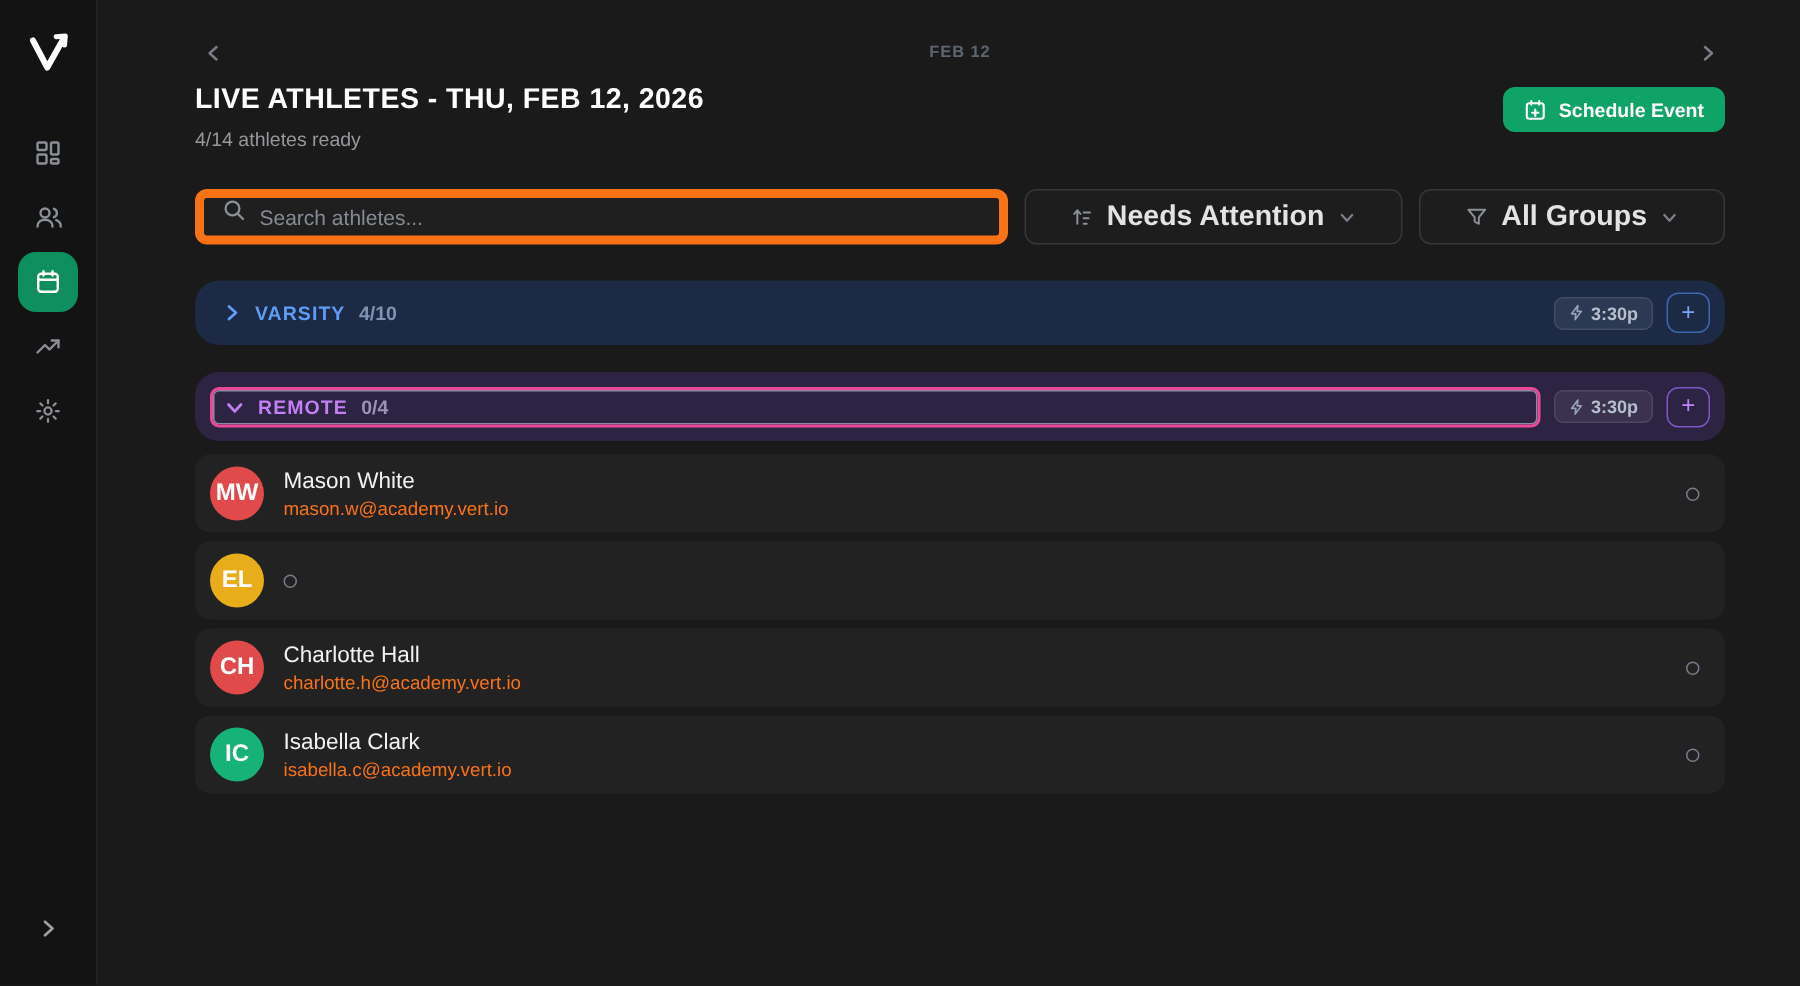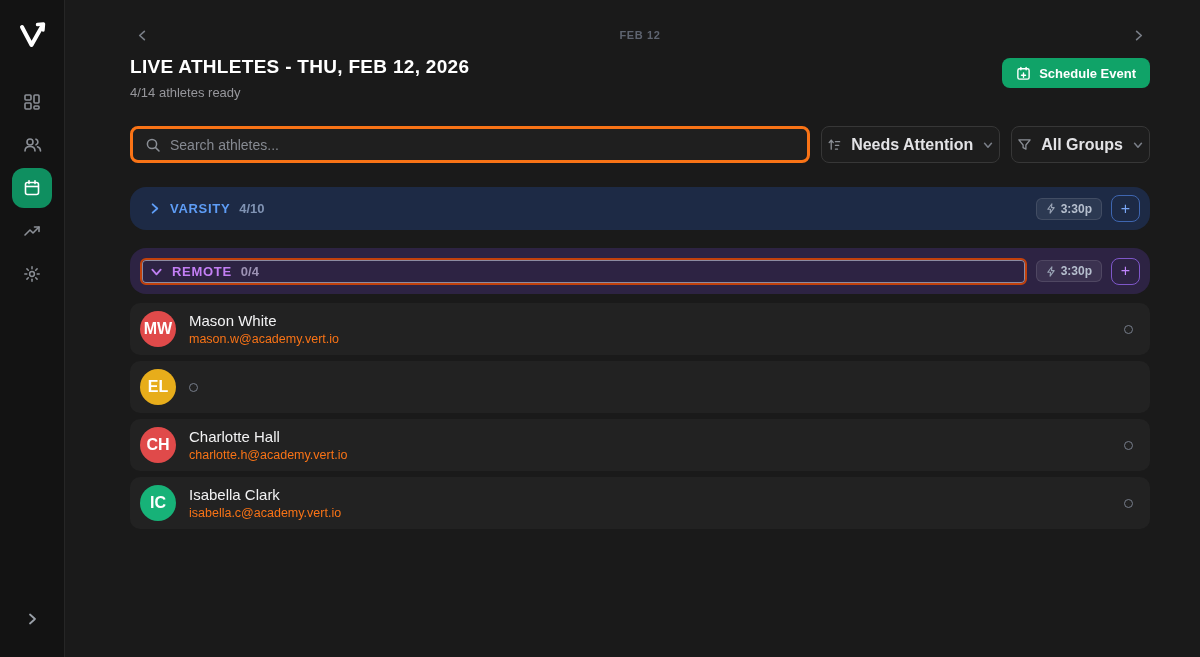--- a/index.html
+++ b/index.html
@@ -35,49 +35,49 @@
   .page-sub { margin-top:7px; font-size:13px; color:#97979c; }
   .schedule-btn {
     background:#10a368; color:#ffffff; border:none; border-radius:8px;
     height:30px; padding:0 14px; font-size:13px; font-weight:700;
     display:flex; align-items:center; gap:8px; cursor:pointer; margin-top:2px;
     font-family:inherit;
   }
   
   .filter-row { margin-top:26px; display:flex; gap:11px; }
   .search-box {
-    flex:1; height:37px; background:#1f1f1f; border:3px solid #f97316; border-radius:8px;
-    display:flex; align-items:center; padding:0 12px; gap:9px; color:#8b8f96;
+    flex:1; height:37px; background:#1f1f1f; border:6px solid #f97316; border-radius:8px;
+    display:flex; padding:0 12px; gap:9px; color:#8b8f96;
   }
   .search-box input {
     flex:1; background:transparent; border:none; outline:none; color:#d5d5d8;
     font-size:14px; font-family:inherit;
   }
   .search-box input::placeholder { color:#868a92; }
   .dropdown {
     height:37px; background:#1d1d1d; border:1px solid #373737; border-radius:8px;
-    display:flex; align-items:center; gap:9px; padding:0 5px; cursor:pointer;
-    font-size:16px; font-weight:600; color:#e3e3e6; white-space:nowrap;
+    display:flex; align-items:center; gap:9px; padding:0 30px; cursor:pointer;
+    font-size:19px; font-weight:600; color:#e3e3e6; white-space:nowrap;
   }
   .dropdown .dd-icon { color:#8b8f96; display:flex; }
   .dropdown .dd-chev { color:#7a7f88; display:flex; }
   
   .group-row {
     height:43px; border-radius:16px; display:flex; align-items:center;
     padding:0 10px 0 10px; gap:9px;
   }
   .group-row.blue { margin-top:24px; background:#1d2a45; }
   .group-row.purple { margin-top:18px; background:#2d2343; height:46px; }
   .group-header {
     flex:1; height:27px; display:flex; align-items:center; gap:9px;
     padding:0 8px; border-radius:6px; cursor:pointer; background:transparent; border:none;
     font-family:inherit;
   }
   .group-header.focused {
-    border:2px solid #c2410c; box-shadow:inset 0 0 0 1px rgba(235,243,255,.5);
+    border:2px solid #ec4899; box-shadow:inset 0 0 0 1px rgba(235,243,255,.5);
   }
   .group-chev { display:flex; }
   .blue .group-chev { color:#5e9df6; }
   .purple .group-chev { color:#bf7ff2; }
   .group-name { font-size:13px; font-weight:800; letter-spacing:.7px; }
   .blue .group-name { color:#5e9df6; }
   .purple .group-name { color:#c37ff5; }
   .group-count { font-size:13px; font-weight:600; }
   .blue .group-count { color:#8093b3; }
   .purple .group-count { color:#9c92b4; }

